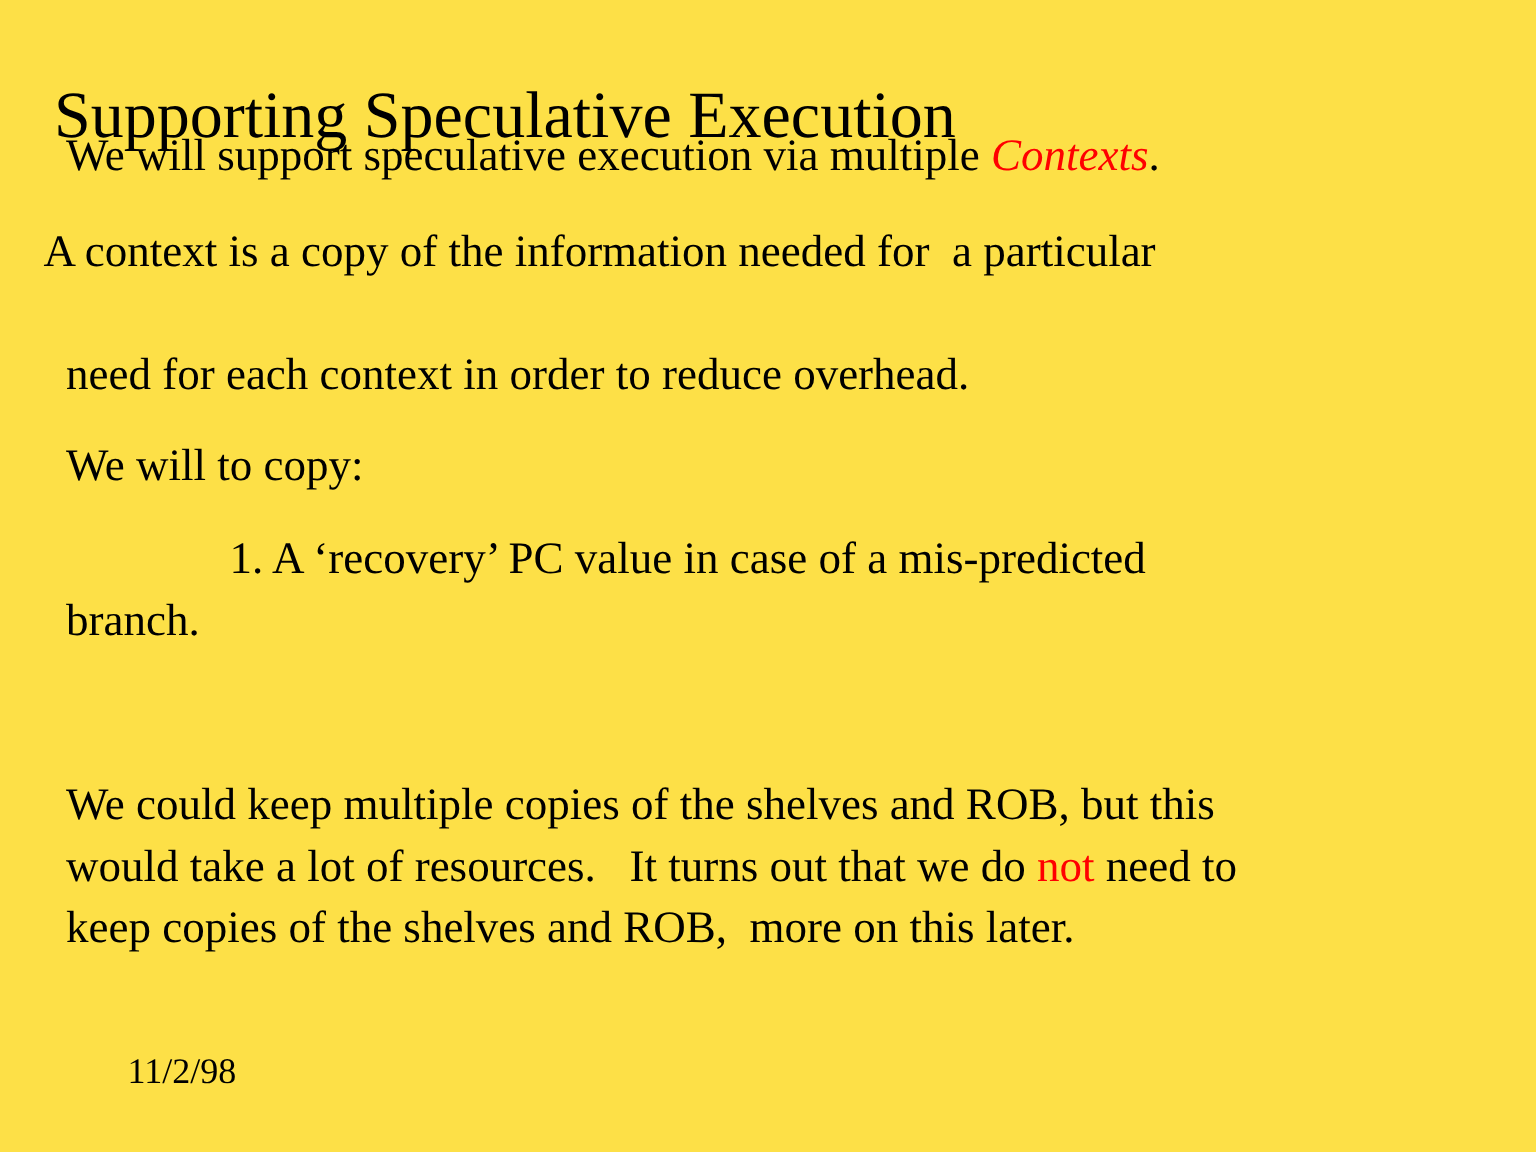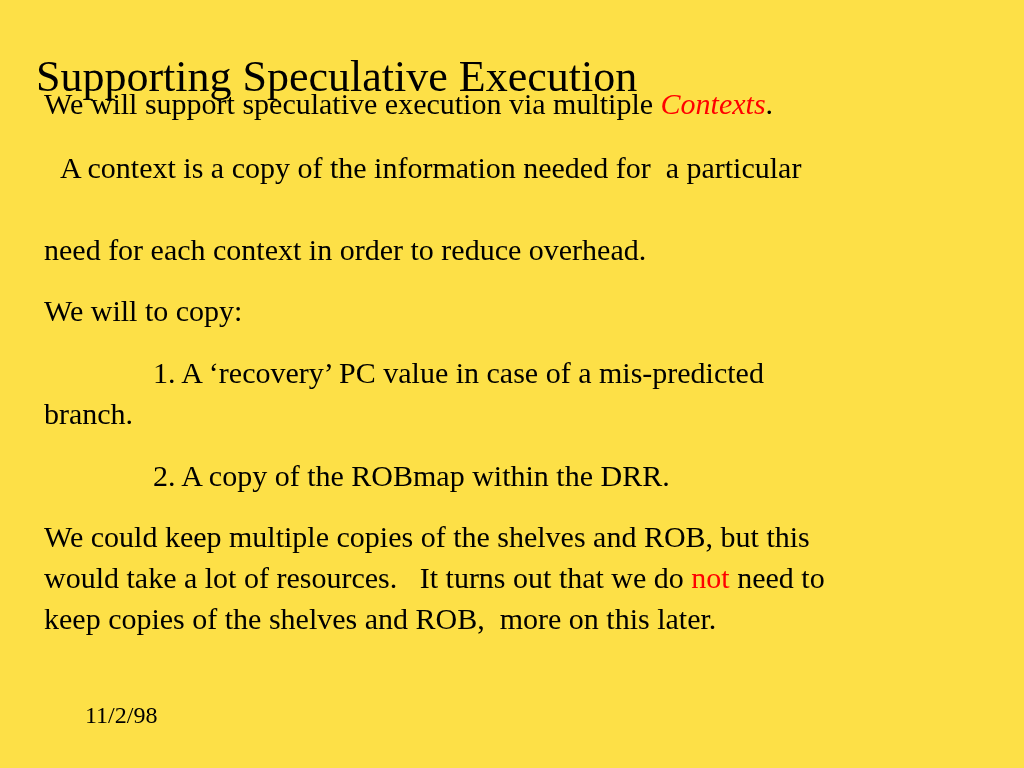--- a/index.html
+++ b/index.html
@@ -44,29 +44,28 @@
 </style>
 </head>
 <body>
 
 <div class="slide">
 
   <h1 class="slide-title">Supporting Speculative Execution</h1>
 
   <div class="line" style="left:44px; top:86px;"><span class="seg-normal">We will support speculative execution via multiple </span><span class="seg-red-italic">Contexts</span><span class="seg-normal">.</span></div>
 
-  <div class="line" style="left:60px; top:150px;">A context is a copy of the information needed for  a particular</div>
+  <div class="line" style="left:29px; top:150px;">A context is a copy of the information needed for  a particular</div>
   <div class="line" style="left:44px; top:232px;">need for each context in order to reduce overhead.</div>
 
   <div class="line" style="left:44px; top:293px;">We will to copy:</div>
 
   <div class="line" style="left:153px; top:355px;">1. A ‘recovery’ PC value in case of a mis-predicted</div>
   <div class="line" style="left:44px; top:396px;">branch.</div>
 
-  <div class="line" style="left:153px; top:458px;">2. A copy of the ROBmap within the DRR.</div>
 
   <div class="line" style="left:44px; top:560px;"><span class="seg-normal">would take a lot of resources.   It turns out that we do </span><span class="seg-red">not</span><span class="seg-normal"> need to</span></div>
   <div class="line" style="left:44px; top:519px;">We could keep multiple copies of the shelves and ROB, but this</div>
   <div class="line" style="left:44px; top:601px;">keep copies of the shelves and ROB,  more on this later.</div>
 
   <div class="footer-date">11/2/98</div>
 
 </div>
 
 </body></html>

